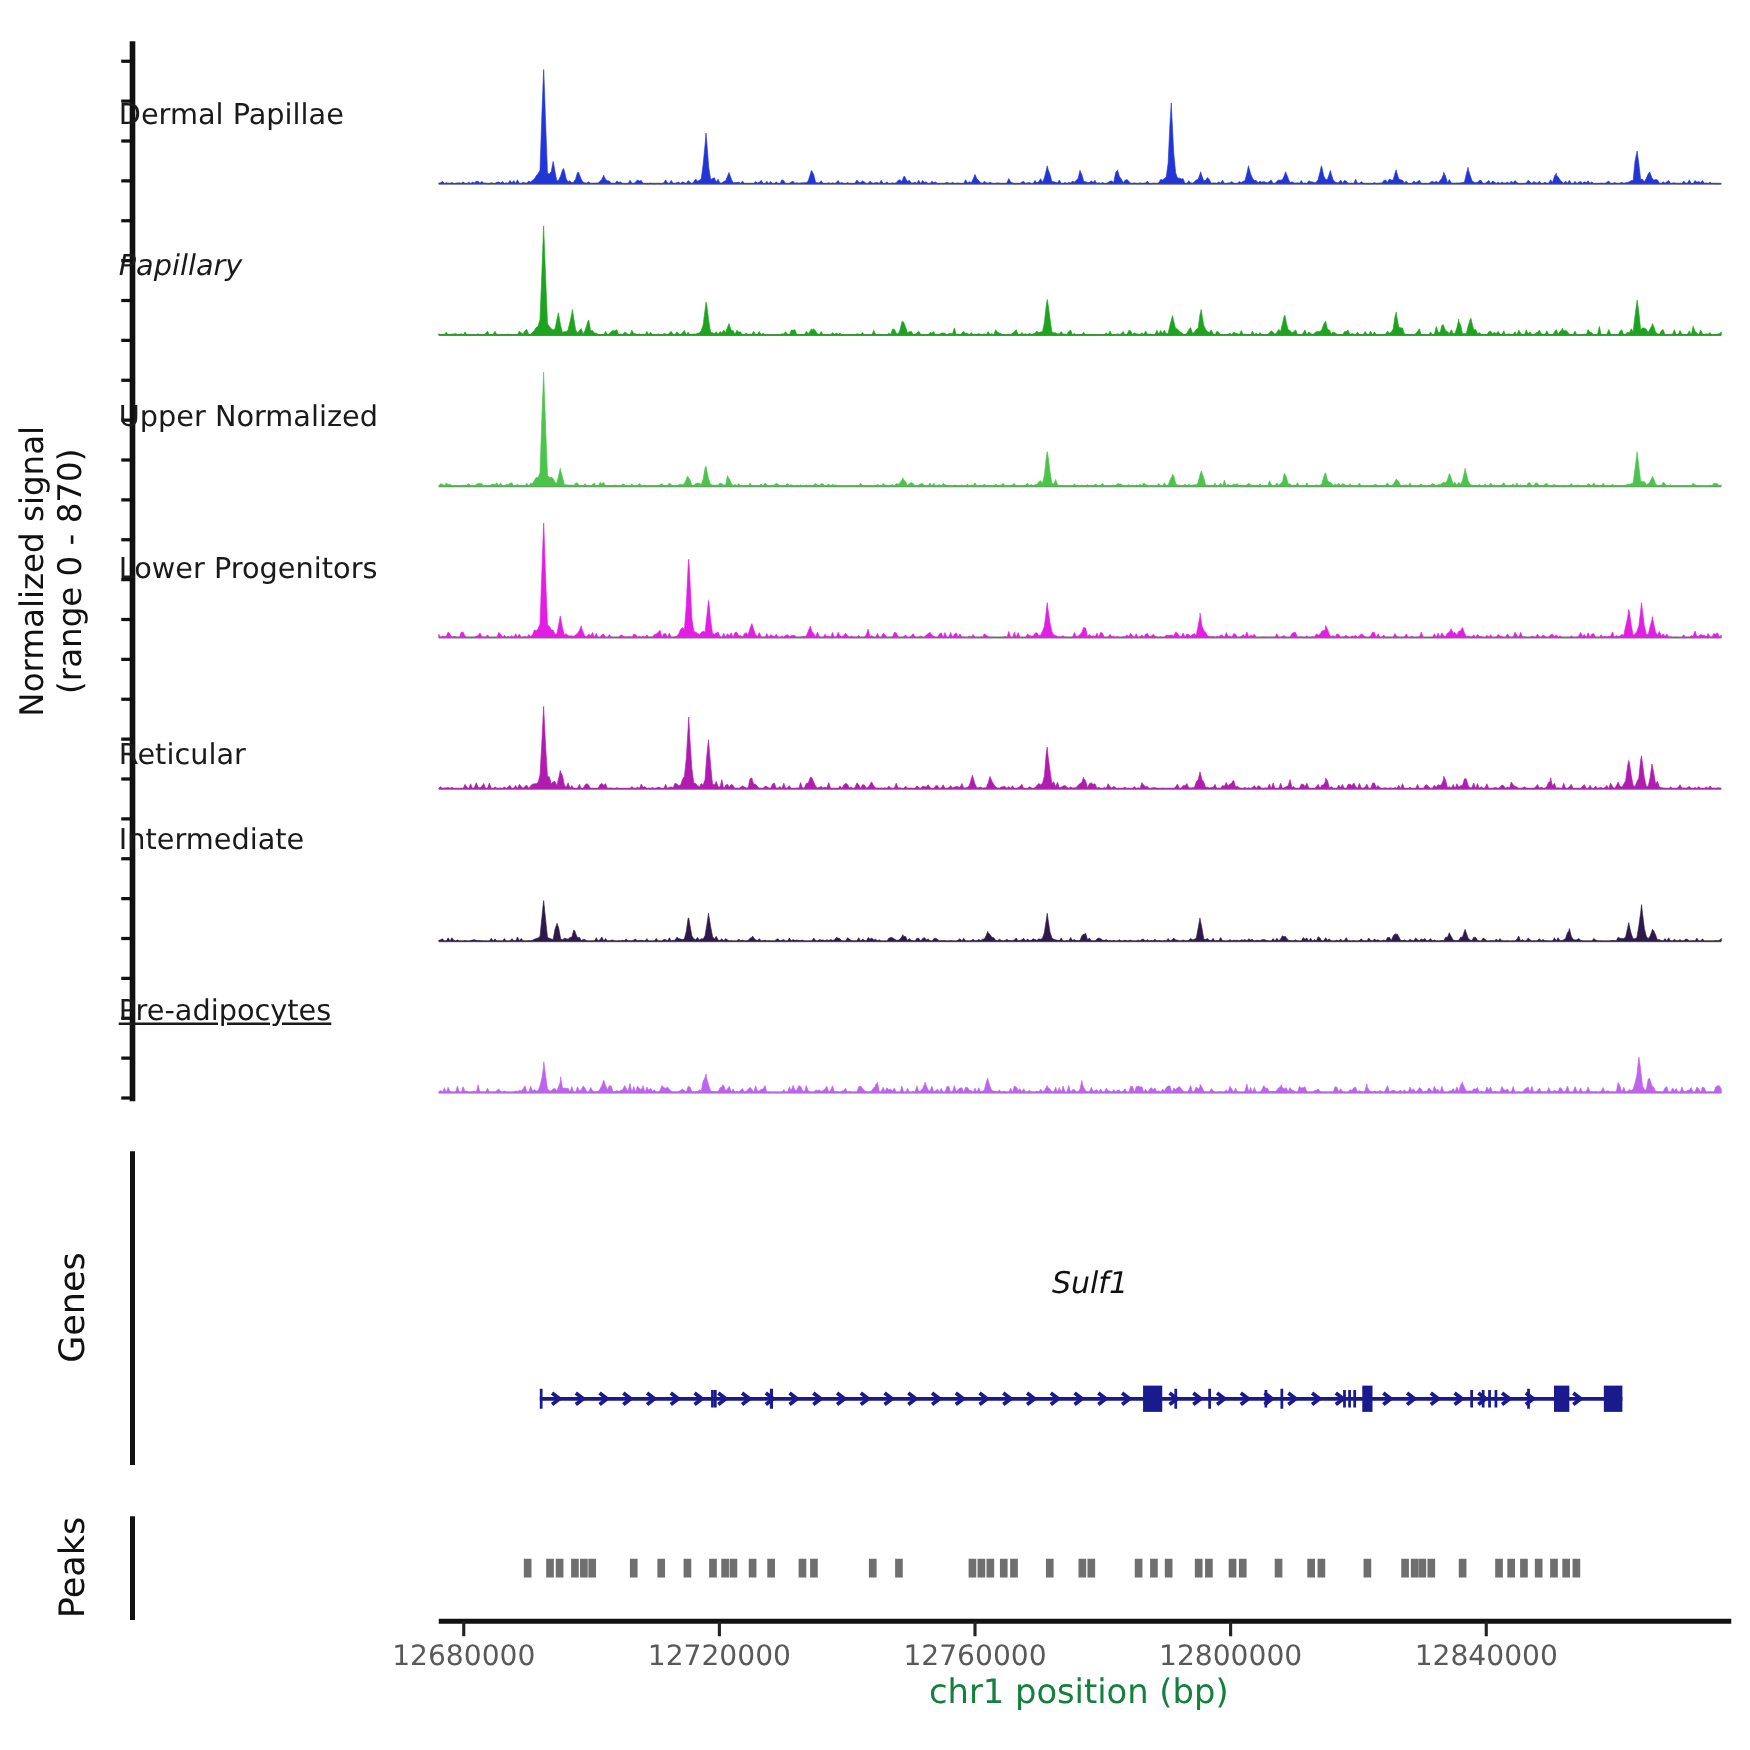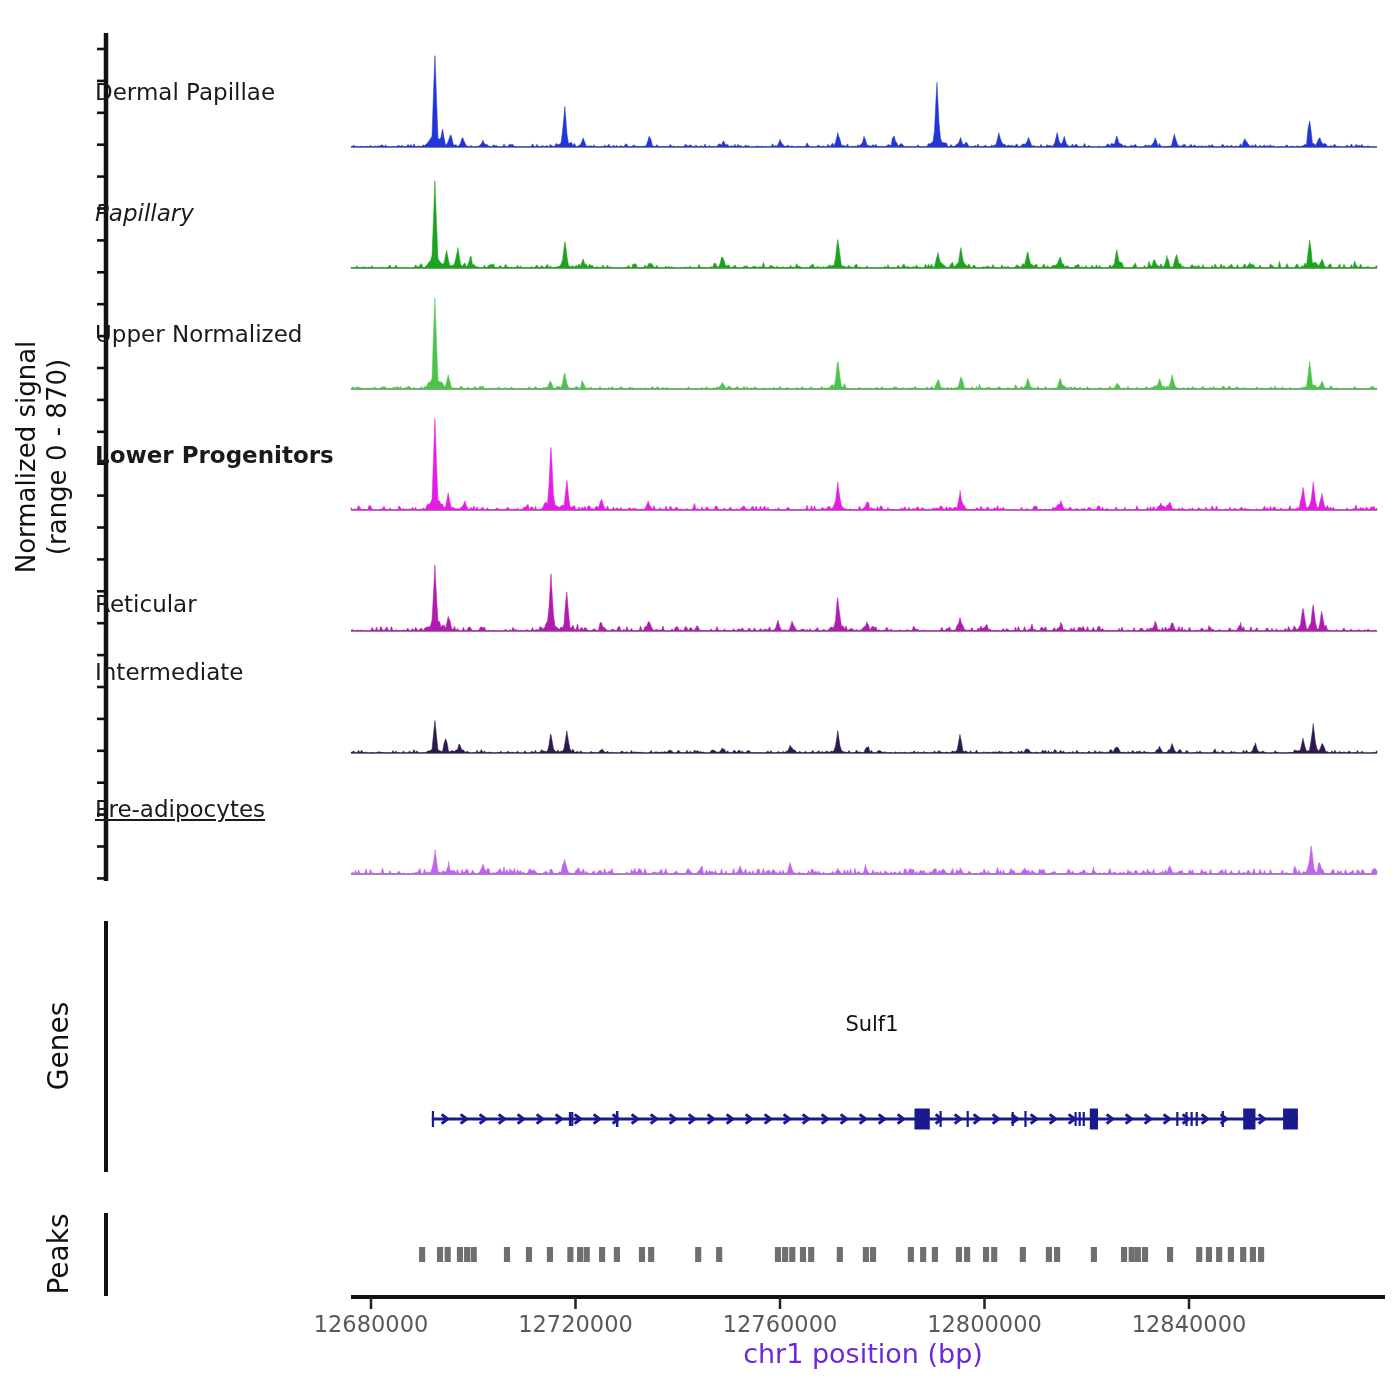--- a/index.html
+++ b/index.html
@@ -17,25 +17,25 @@
     font-size:28px;color:#111;white-space:nowrap;
   }
   .side-label.genes{left:58px;top:1046px;}
   .side-label.peaks{left:58px;top:1254px;}
   .track-label{
     position:absolute;left:95px;width:272px;text-align:left;
     font-size:23px;line-height:27px;color:#1a1a1a;white-space:nowrap;
   }
   .gene-name{
     position:absolute;left:872px;top:1012px;transform:translateX(-50%);
-    font-size:21px;color:#111;
+    font-size:24px;color:#111;font-style:italic;
   }
   .xlabel{
     position:absolute;left:863px;top:1338px;transform:translateX(-50%);
-    font-size:27px;color:#6d28d9;
+    font-size:27px;color:#15803d;
   }
 </style>
 </head>
 <body>
 
 <div class="canvas">
   <svg id="plot" width="1400" height="1400" viewBox="0 0 1400 1400">
       <line x1="351" y1="147" x2="1377" y2="147" stroke="#7a7a7a" stroke-width="1.7"></line>
       <path d="M351,147L351.0,146.57L352.5,146.28L354.0,145.03L355.5,147.00L357.0,146.28L358.5,146.65L360.0,146.76L361.5,145.99L363.0,146.98L364.5,146.80L366.0,146.37L367.5,146.32L369.0,146.77L370.5,145.33L372.0,146.90L373.5,146.95L375.0,145.70L376.5,146.92L378.0,145.68L379.5,146.46L381.0,145.07L382.5,145.04L384.0,146.57L385.5,145.09L387.0,146.53L388.5,146.60L390.0,147.00L391.5,147.00L393.0,146.18L394.5,146.75L396.0,146.86L397.5,145.74L399.0,145.60L400.5,146.45L402.0,145.09L403.5,146.99L405.0,146.22L406.5,146.84L408.0,144.36L409.5,146.20L411.0,144.52L412.5,146.74L414.0,143.75L415.5,146.91L417.0,146.99L418.5,145.68L420.0,146.57L421.5,146.44L423.0,144.79L424.5,145.68L426.0,144.15L427.5,143.14L429.0,140.65L430.5,138.77L432.0,136.15L433.5,91.92L434.9,55.66L435.0,56.18L436.5,98.61L438.0,138.51L439.5,139.18L441.0,137.27L442.5,129.10L442.6,129.42L444.0,137.28L445.5,144.88L447.0,143.93L448.5,140.54L450.0,135.96L450.8,134.76L451.5,136.80L453.0,143.24L454.5,145.61L456.0,144.52L457.5,146.41L459.0,145.56L460.5,143.13L462.0,138.07L463.0,137.97L463.5,139.66L465.0,143.37L466.5,145.76L468.0,146.39L469.5,146.48L471.0,145.47L472.5,146.72L474.0,146.68L475.5,146.65L477.0,146.57L478.5,146.40L480.0,145.08L481.5,143.42L483.0,140.11L483.0,140.65L484.5,143.55L486.0,144.60L487.5,144.79L489.0,146.62L490.5,146.71L492.0,146.72L493.5,144.76L495.0,145.80L496.5,145.62L498.0,146.82L499.5,146.96L501.0,146.99L502.5,147.00L504.0,144.12L505.5,146.55L507.0,147.00L508.5,145.55L510.0,143.96L511.5,144.86L513.0,144.45L514.5,146.81L516.0,146.74L517.5,146.98L519.0,147.00L520.5,146.47L522.0,146.96L523.5,147.00L525.0,146.94L526.5,146.72L528.0,146.99L529.5,146.99L531.0,146.38L532.5,143.87L534.0,146.41L535.5,146.94L537.0,144.30L538.5,146.66L540.0,146.99L541.5,145.90L543.0,145.70L544.5,146.97L546.0,145.46L547.5,146.29L549.0,146.83L550.5,144.49L552.0,145.85L553.5,146.99L555.0,145.40L556.5,143.21L558.0,144.99L559.5,144.10L561.0,142.98L562.5,131.53L564.0,116.15L564.8,106.43L565.5,114.69L567.0,134.08L568.5,143.55L570.0,142.88L571.5,142.24L573.0,145.68L574.5,143.37L576.0,146.56L577.5,146.38L579.0,145.14L580.5,144.64L582.0,140.94L583.2,137.97L583.5,138.78L585.0,143.12L586.5,146.22L588.0,146.10L589.5,146.06L591.0,145.72L592.5,146.74L594.0,144.75L595.5,147.00L597.0,146.71L598.5,147.00L600.0,146.81L601.5,146.77L603.0,146.87L604.5,145.10L606.0,146.46L607.5,145.86L609.0,144.21L610.5,146.99L612.0,146.99L613.5,145.03L615.0,146.99L616.5,145.13L618.0,147.00L619.5,147.00L621.0,145.34L622.5,147.00L624.0,147.00L625.5,143.82L627.0,144.57L628.5,146.86L630.0,146.99L631.5,146.77L633.0,145.52L634.5,144.98L636.0,146.90L637.5,146.11L639.0,146.70L640.5,146.40L642.0,146.29L643.5,146.26L645.0,146.17L646.5,144.90L648.0,140.26L649.1,136.36L649.5,136.77L651.0,139.79L652.5,145.94L654.0,146.27L655.5,146.44L657.0,144.61L658.5,146.79L660.0,146.78L661.5,146.86L663.0,146.16L664.5,147.00L666.0,146.27L667.5,146.95L669.0,146.22L670.5,144.42L672.0,146.73L673.5,145.90L675.0,146.99L676.5,146.94L678.0,146.08L679.5,146.96L681.0,147.00L682.5,147.00L684.0,146.56L685.5,144.08L687.0,145.83L688.5,146.04L690.0,144.72L691.5,145.56L693.0,146.95L694.5,146.92L696.0,144.93L697.5,146.47L699.0,146.63L700.5,146.01L702.0,146.03L703.5,146.97L705.0,144.12L706.5,146.99L708.0,146.90L709.5,145.32L711.0,147.00L712.5,146.81L714.0,146.24L715.5,146.82L717.0,146.15L718.5,144.31L720.0,143.80L721.5,145.28L723.0,141.29L723.8,141.18L724.5,142.78L726.0,145.15L727.5,144.26L729.0,146.37L730.5,146.53L732.0,145.60L733.5,146.81L735.0,144.24L736.5,147.00L738.0,144.32L739.5,145.94L741.0,145.42L742.5,146.98L744.0,147.00L745.5,144.92L747.0,146.13L748.5,145.53L750.0,147.00L751.5,146.99L753.0,146.78L754.5,146.99L756.0,146.65L757.5,145.80L759.0,146.56L760.5,147.00L762.0,145.89L763.5,146.83L765.0,146.72L766.5,146.40L768.0,146.97L769.5,146.85L771.0,146.74L772.5,143.78L774.0,146.43L775.5,145.39L777.0,146.29L778.5,143.21L780.0,139.57L780.0,139.57L781.5,143.05L783.0,144.42L784.5,146.32L786.0,146.52L787.5,144.98L789.0,146.25L790.5,146.52L792.0,145.75L793.5,146.64L795.0,146.99L796.5,146.76L798.0,146.30L799.5,146.58L801.0,147.00L802.5,146.75L804.0,146.82L805.5,146.39L807.0,142.83L808.5,145.50L810.0,146.37L811.5,146.99L813.0,146.99L814.5,146.78L816.0,147.00L817.5,145.53L819.0,145.15L820.5,146.99L822.0,146.37L823.5,145.96L825.0,146.89L826.5,147.00L828.0,144.34L829.5,146.29L831.0,145.42L832.5,142.90L834.0,145.80L835.5,142.16L837.0,136.32L837.8,132.62L838.5,135.64L840.0,139.49L841.5,145.17L843.0,145.39L844.5,145.85L846.0,146.41L847.5,143.90L849.0,147.00L850.5,146.99L852.0,145.97L853.5,146.80L855.0,145.99L856.5,146.45L858.0,144.85L859.5,145.79L861.0,144.13L862.5,142.75L864.0,136.29L864.4,137.43L865.5,139.74L867.0,145.18L868.5,145.31L870.0,146.11L871.5,146.06L873.0,144.59L874.5,145.92L876.0,144.21L877.5,146.99L879.0,146.15L880.5,146.92L882.0,145.96L883.5,146.83L885.0,146.75L886.5,145.92L888.0,144.84L889.5,144.81L891.0,145.98L892.5,138.04L894.0,136.26L894.0,135.83L895.5,141.13L897.0,143.13L898.5,146.17L900.0,144.25L901.5,143.56L903.0,144.92L904.5,146.61L906.0,147.00L907.5,146.31L909.0,146.92L910.5,147.00L912.0,146.25L913.5,146.88L915.0,146.68L916.5,146.42L918.0,144.79L919.5,147.00L921.0,146.98L922.5,146.59L924.0,146.70L925.5,147.00L927.0,146.20L928.5,143.56L930.0,143.93L931.5,142.80L933.0,141.61L934.5,130.54L936.0,98.64L937.0,82.38L937.5,93.47L939.0,122.62L940.5,138.21L942.0,142.45L943.5,142.51L945.0,143.11L946.5,142.91L948.0,146.96L949.5,146.87L951.0,144.53L952.5,146.33L954.0,146.51L955.5,145.45L957.0,143.94L958.5,143.34L960.0,139.20L960.5,137.43L961.5,140.74L963.0,144.59L964.5,144.29L966.0,142.07L967.5,143.70L969.0,146.73L970.5,146.47L972.0,146.40L973.5,146.87L975.0,145.33L976.5,146.64L978.0,143.99L979.5,146.97L981.0,147.00L982.5,146.31L984.0,146.34L985.5,145.10L987.0,146.64L988.5,146.89L990.0,146.63L991.5,145.16L993.0,146.10L994.5,144.93L996.0,144.68L997.5,138.64L998.8,132.62L999.0,133.87L1000.5,138.98L1002.0,142.62L1003.5,144.42L1005.0,144.32L1006.5,146.46L1008.0,144.81L1009.5,145.80L1011.0,145.17L1012.5,145.71L1014.0,146.18L1015.5,145.22L1017.0,143.94L1018.5,146.88L1020.0,146.72L1021.5,145.02L1023.0,143.94L1024.5,144.21L1026.0,143.58L1027.5,140.31L1028.5,137.43L1029.0,138.72L1030.5,142.52L1032.0,146.18L1033.5,145.49L1035.0,146.25L1036.5,146.62L1038.0,146.19L1039.5,146.97L1041.0,144.35L1042.5,146.91L1044.0,146.34L1045.5,146.92L1047.0,144.65L1048.5,145.47L1050.0,145.51L1051.5,146.10L1053.0,145.75L1054.5,143.55L1056.0,137.59L1057.1,132.62L1057.5,133.82L1059.0,140.75L1060.5,143.68L1062.0,143.44L1063.5,139.04L1064.3,136.36L1065.0,139.13L1066.5,143.75L1068.0,145.62L1069.5,146.23L1071.0,146.26L1072.5,144.08L1074.0,146.61L1075.5,144.35L1077.0,144.86L1078.5,146.50L1080.0,146.84L1081.5,146.60L1083.0,147.00L1084.5,143.33L1086.0,146.75L1087.5,146.71L1089.0,145.24L1090.5,146.62L1092.0,146.97L1093.5,146.99L1095.0,147.00L1096.5,146.99L1098.0,147.00L1099.5,146.05L1101.0,146.95L1102.5,146.93L1104.0,146.48L1105.5,146.52L1107.0,144.41L1108.5,143.91L1110.0,145.88L1111.5,143.20L1113.0,144.05L1114.5,144.03L1116.0,138.53L1116.9,135.83L1117.5,138.19L1119.0,143.06L1120.5,143.78L1122.0,144.17L1123.5,146.30L1125.0,144.93L1126.5,146.79L1128.0,146.81L1129.5,146.99L1131.0,144.89L1132.5,146.05L1134.0,145.42L1135.5,144.18L1137.0,146.75L1138.5,146.99L1140.0,146.98L1141.5,146.91L1143.0,147.00L1144.5,145.63L1146.0,145.04L1147.5,145.93L1149.0,144.99L1150.5,146.11L1152.0,144.43L1153.5,142.65L1154.7,139.57L1155.0,137.89L1156.5,141.04L1158.0,146.35L1159.5,143.54L1161.0,146.36L1162.5,146.71L1164.0,146.75L1165.5,146.43L1167.0,146.46L1168.5,146.31L1170.0,145.98L1171.5,145.80L1173.0,139.34L1174.5,133.81L1174.7,135.83L1176.0,139.88L1177.5,144.44L1179.0,145.65L1180.5,146.29L1182.0,145.80L1183.5,144.38L1185.0,144.39L1186.5,147.00L1188.0,146.82L1189.5,145.84L1191.0,144.30L1192.5,146.95L1194.0,144.97L1195.5,145.44L1197.0,147.00L1198.5,145.60L1200.0,147.00L1201.5,145.53L1203.0,146.52L1204.5,146.46L1206.0,145.72L1207.5,146.84L1209.0,144.91L1210.5,146.16L1212.0,144.43L1213.5,145.90L1215.0,147.00L1216.5,147.00L1218.0,146.99L1219.5,146.87L1221.0,146.62L1222.5,144.24L1224.0,145.42L1225.5,146.95L1227.0,145.29L1228.5,146.21L1230.0,146.54L1231.5,144.90L1233.0,147.00L1234.5,146.68L1236.0,145.87L1237.5,146.68L1239.0,146.63L1240.5,143.72L1242.0,145.95L1243.5,141.21L1245.0,138.60L1245.2,140.11L1246.5,141.55L1248.0,143.83L1249.5,145.49L1251.0,146.60L1252.5,144.83L1254.0,146.83L1255.5,144.27L1257.0,146.89L1258.5,146.97L1260.0,145.04L1261.5,146.90L1263.0,145.96L1264.5,144.96L1266.0,146.70L1267.5,145.43L1269.0,146.22L1270.5,144.64L1272.0,146.86L1273.5,145.48L1275.0,147.00L1276.5,147.00L1278.0,146.99L1279.5,146.83L1281.0,146.52L1282.5,146.88L1284.0,146.99L1285.5,145.72L1287.0,144.80L1288.5,146.91L1290.0,146.98L1291.5,145.98L1293.0,146.59L1294.5,146.97L1296.0,146.56L1297.5,145.73L1299.0,146.76L1300.5,146.29L1302.0,145.96L1303.5,145.46L1305.0,144.43L1306.5,144.38L1308.0,129.10L1309.5,121.72L1309.7,120.86L1311.0,130.56L1312.5,143.44L1314.0,143.38L1315.5,145.44L1317.0,142.66L1318.5,139.20L1319.9,137.43L1320.0,138.24L1321.5,142.12L1323.0,144.12L1324.5,143.59L1326.0,143.90L1327.5,146.61L1329.0,146.74L1330.5,145.42L1332.0,146.58L1333.5,145.43L1335.0,144.32L1336.5,146.95L1338.0,146.55L1339.5,146.28L1341.0,146.97L1342.5,146.98L1344.0,146.90L1345.5,146.96L1347.0,144.83L1348.5,146.65L1350.0,146.47L1351.5,143.87L1353.0,147.00L1354.5,147.00L1356.0,144.31L1357.5,145.86L1359.0,145.15L1360.5,146.10L1362.0,144.40L1363.5,146.81L1365.0,146.35L1366.5,146.96L1368.0,145.56L1369.5,146.97L1371.0,146.72L1372.5,147.00L1374.0,147.00L1375.5,146.97L1377.0,146.93L1377,147 Z" fill="#2136d4" stroke="#2136d4" stroke-width="0.5"></path>
       <line x1="351" y1="268" x2="1377" y2="268" stroke="#7a7a7a" stroke-width="1.7"></line>
@@ -209,21 +209,21 @@
     <div>(range 0 - 870)</div>
   </div>
 
   <div class="side-label genes">Genes</div>
   <div class="side-label peaks">Peaks</div>
 
   <div id="track-labels">
       <div class="track-label" style="top: 79px;">Dermal Papillae</div>
       <div class="track-label" style="top: 200px; font-style: italic;">Papillary</div>
       <div class="track-label" style="top: 321px;">Upper Normalized</div>
-      <div class="track-label" style="top: 442px; font-weight: bold;">Lower Progenitors</div>
+      <div class="track-label" style="top: 442px;">Lower Progenitors</div>
       <div class="track-label" style="top: 563px; margin-top: 28px;">Reticular</div>
       <div class="track-label" style="top: 659px;">Intermediate</div>
       <div class="track-label" style="top: 796px; text-decoration: underline;">Pre-adipocytes</div>
     </div>
 
   <div class="gene-name">Sulf1</div>
   <div class="xlabel">chr1 position (bp)</div>
 </div>
 
 </body></html>

